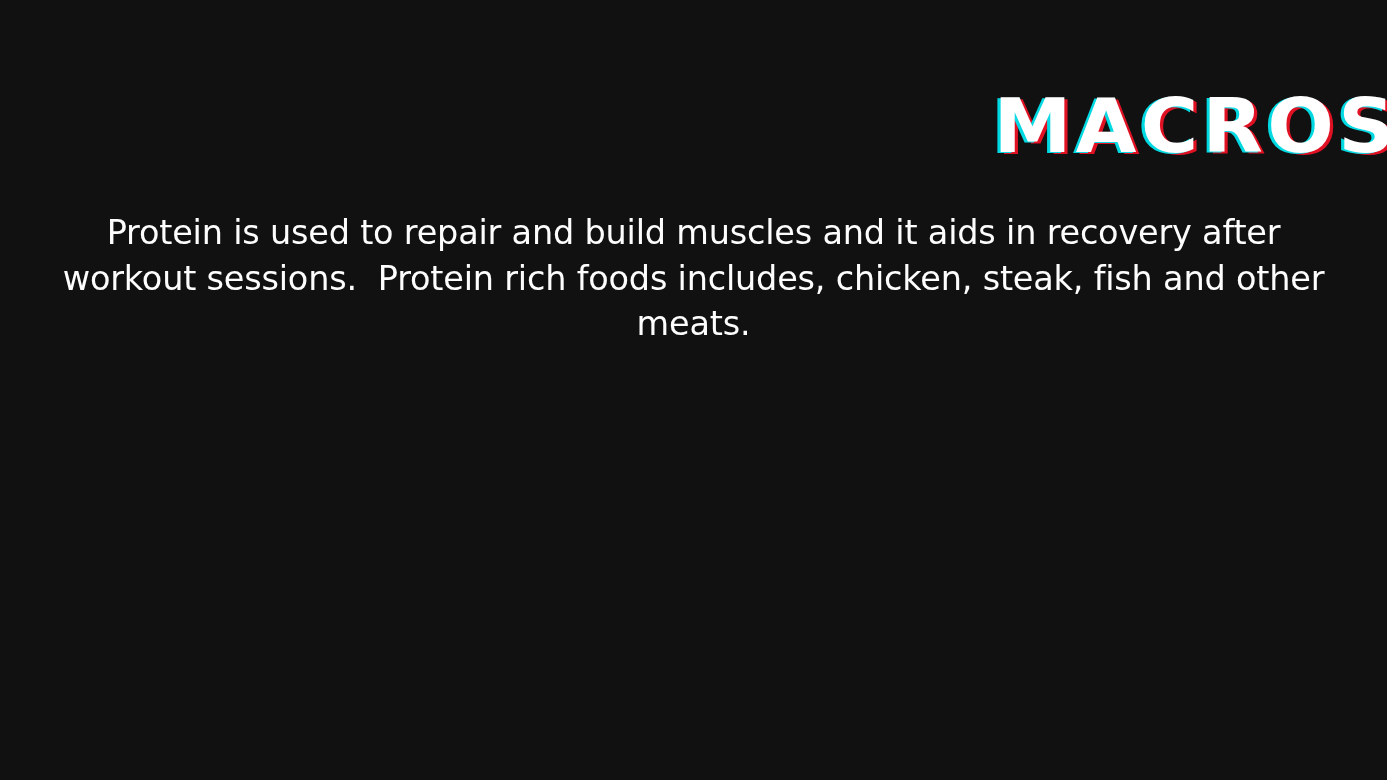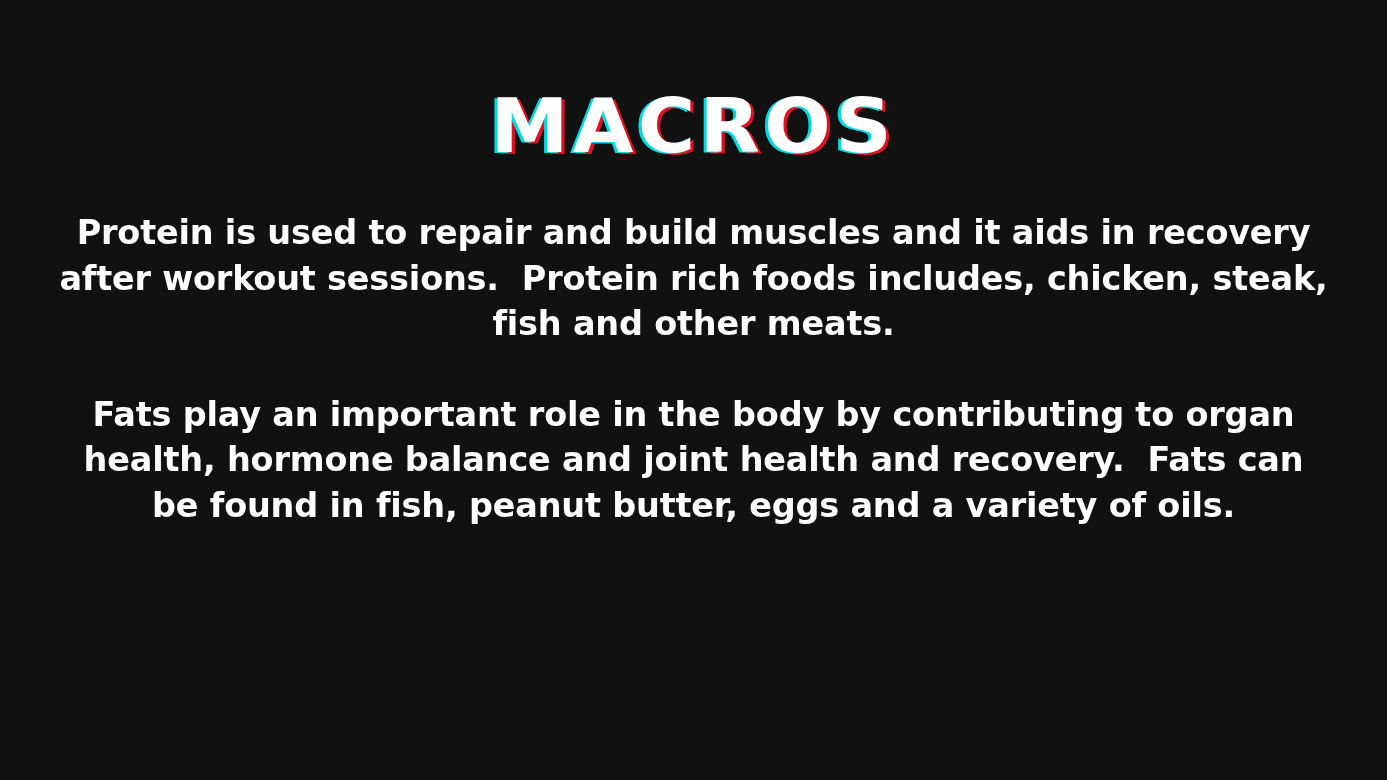--- a/index.html
+++ b/index.html
@@ -26,21 +26,21 @@
     flex-direction: column;
     align-items: center;
   }
 
   
   .title-wrap {
     position: absolute;
     top: 30px;
     left: 0;
     width: 1387px;
-    text-align: center;
+    text-align: right;
     height: 92px;
     line-height: 92px;
   }
 
   .title {
     display: inline-block;
     position: relative;
     font-family: "DejaVu Sans", "Liberation Sans", sans-serif;
     font-weight: 700;
     font-size: 74px;
@@ -60,21 +60,21 @@
     top: 210px;
     left: 50%;
     transform: translateX(-50%);
     width: 1270px;
     text-align: center;
     color: #ffffff;
   }
 
   .para {
     font-family: "DejaVu Sans", "Liberation Sans", sans-serif;
-    font-weight: 700;
+    font-weight: 400;
     font-size: 33.5px;
     line-height: 45.5px;
     letter-spacing: -0.2px;
     color: #fdfdfd;
     margin: 0;
     white-space: pre-wrap;
   }
 
   .para-gap {
     height: 45px;
@@ -88,20 +88,19 @@
   <div class="title-wrap">
     <h1 class="title">MACROS</h1>
   </div>
 
   <div class="body-copy">
 
     <p class="para">Protein is used to repair and build muscles and it aids in recovery after workout sessions.  Protein rich foods includes, chicken, steak, fish and other meats.</p>
 
     <div class="para-gap"></div>
 
-    <p class="para">Fats play an important role in the body by contributing to organ health, hormone balance and joint health and recovery.  Fats can be found in fish, peanut butter, eggs and a variety of oils.</p>
 
     <div class="para-gap"></div>
 
 
   </div>
 
 </div>
 
 </body></html>

